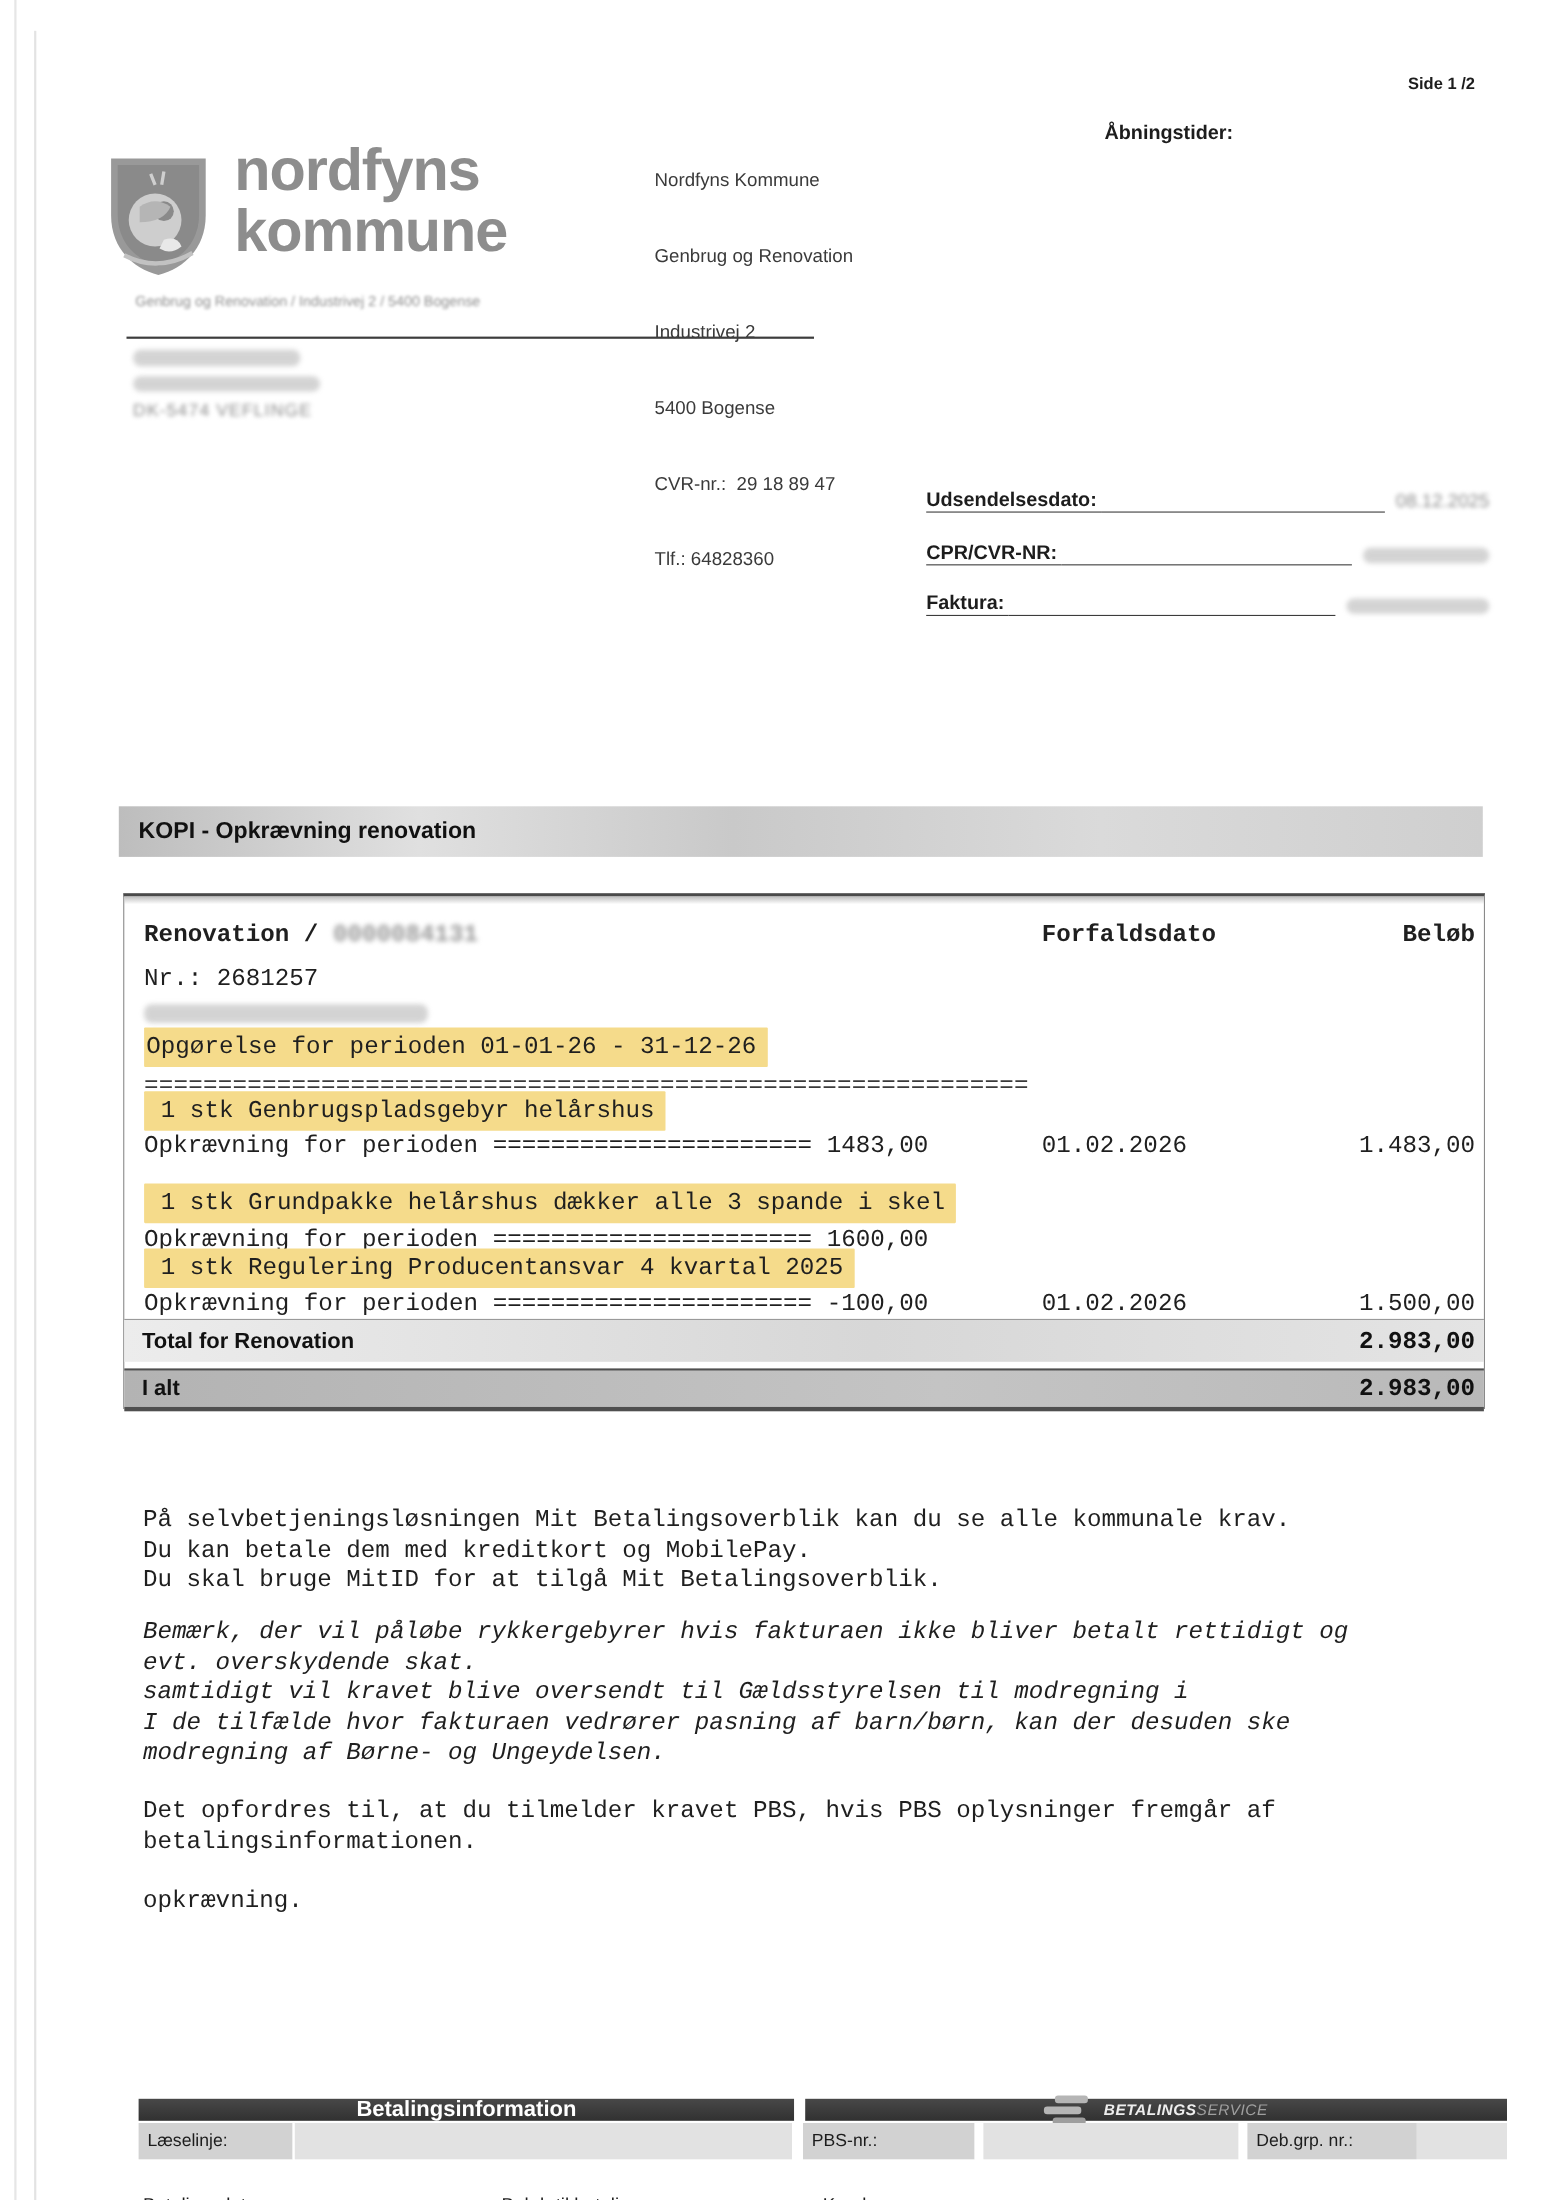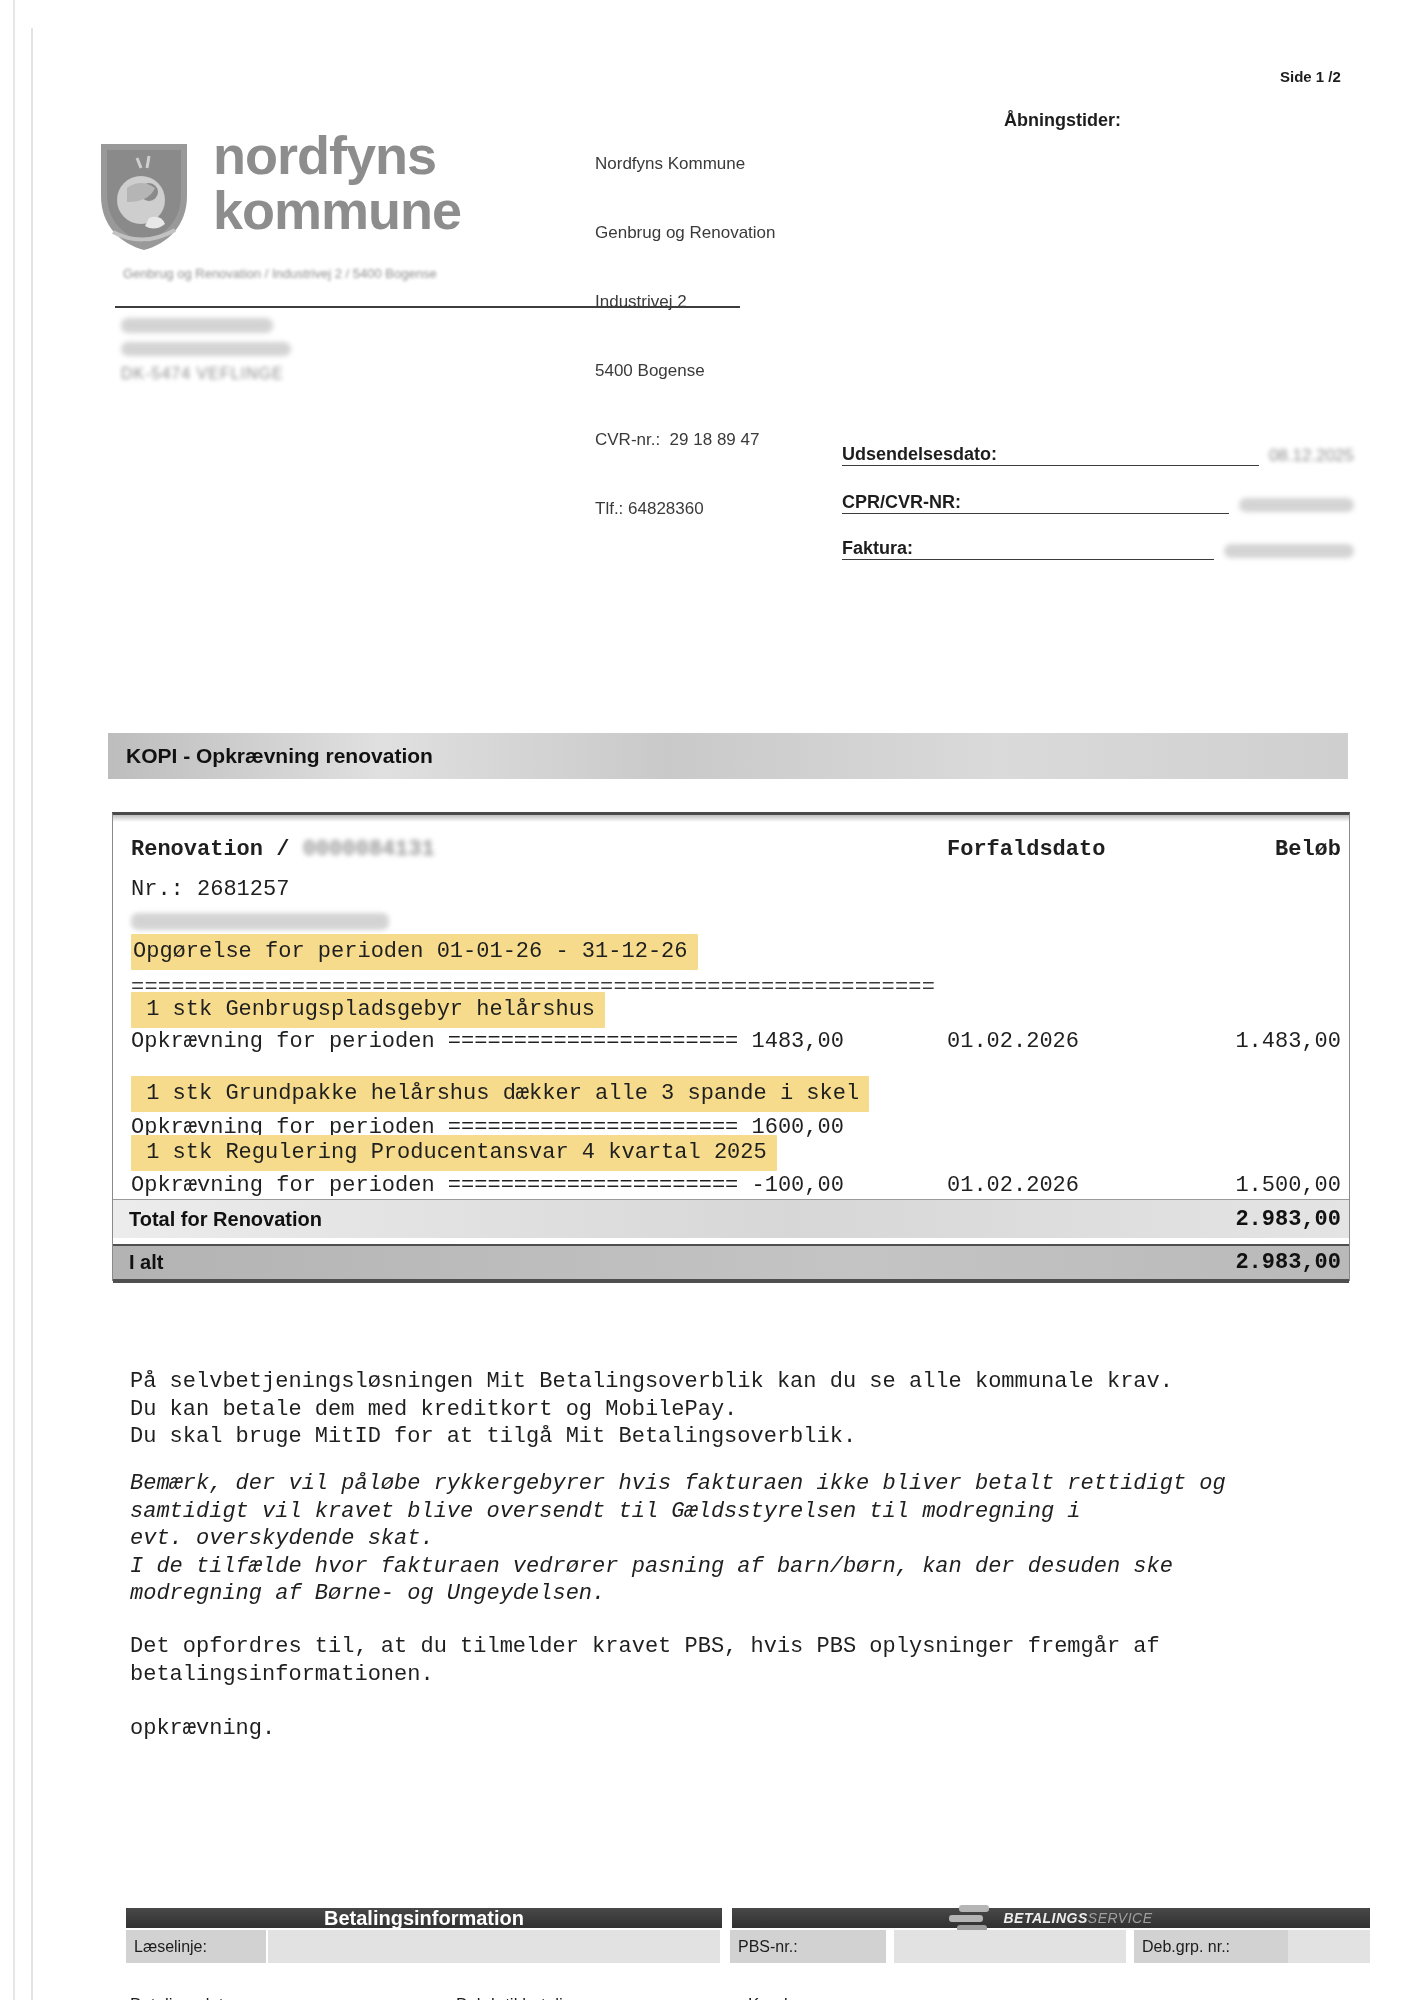--- a/index.html
+++ b/index.html
@@ -210,22 +210,22 @@
     </div>
   </div>
 
   <div class="para" style="top:1368px;">
     <div class="mono">På selvbetjeningsløsningen Mit Betalingsoverblik kan du se alle kommunale krav.</div>
     <div class="mono">Du kan betale dem med kreditkort og MobilePay.</div>
     <div class="mono">Du skal bruge MitID for at tilgå Mit Betalingsoverblik.</div>
   </div>
   <div class="para" style="top:1470px;font-style:italic;">
     <div class="mono">Bemærk, der vil påløbe rykkergebyrer hvis fakturaen ikke bliver betalt rettidigt og</div>
+    <div class="mono">evt. overskydende skat.</div>
     <div class="mono">samtidigt vil kravet blive oversendt til Gældsstyrelsen til modregning i</div>
-    <div class="mono">evt. overskydende skat.</div>
     <div class="mono">I de tilfælde hvor fakturaen vedrører pasning af barn/børn, kan der desuden ske</div>
     <div class="mono">modregning af Børne- og Ungeydelsen.</div>
   </div>
   <div class="para" style="top:1633px;">
     <div class="mono">Det opfordres til, at du tilmelder kravet PBS, hvis PBS oplysninger fremgår af</div>
     <div class="mono">betalingsinformationen.</div>
   </div>
   <div class="para" style="top:1715px;">
     <div class="mono">opkrævning.</div>
   </div>

